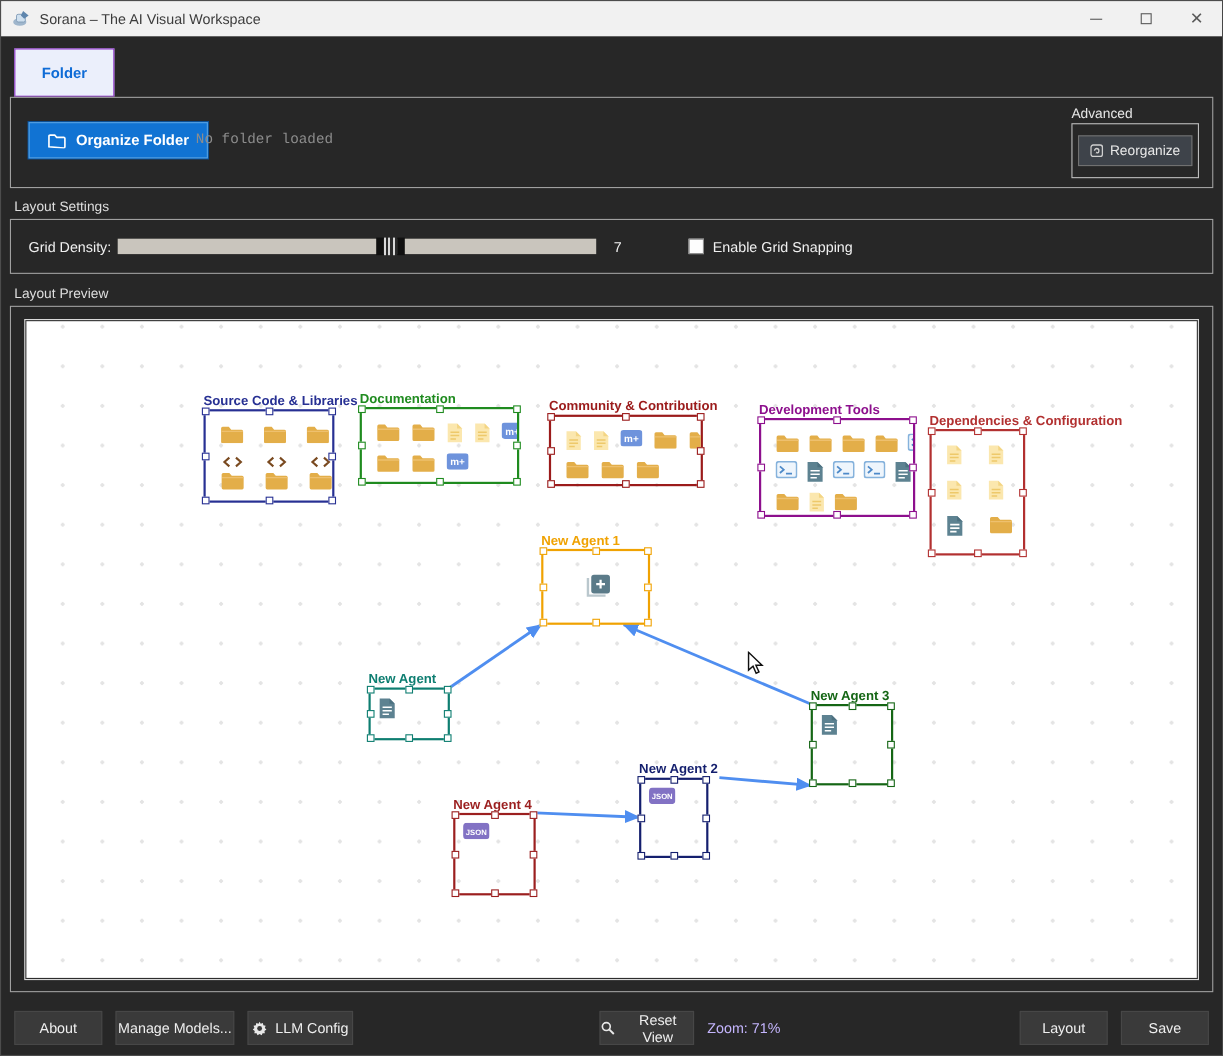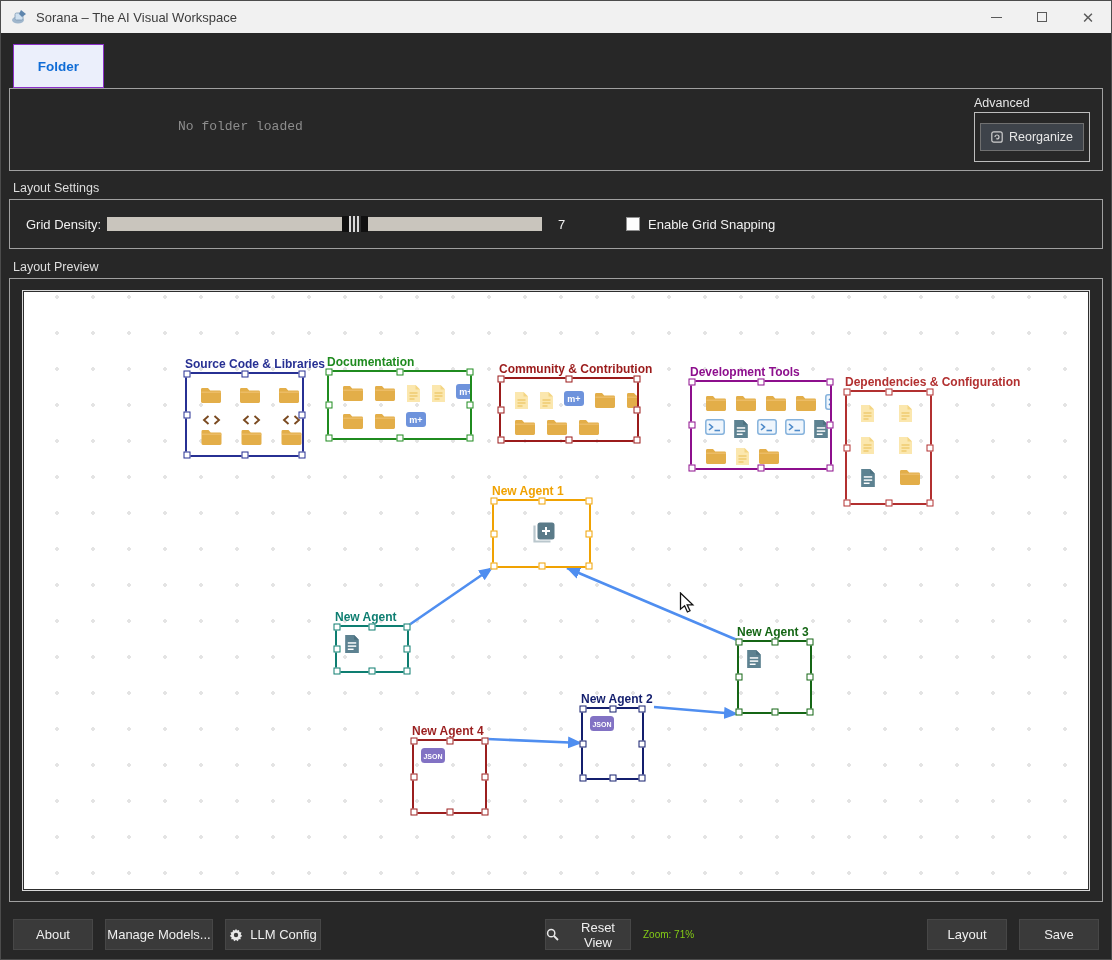--- a/index.html
+++ b/index.html
@@ -93,21 +93,21 @@
   .f-btn {
     height:31px; background:#3a3a3a; border:1px solid #474747; color:#efefef;
     font-size:13px; display:inline-flex; align-items:center; justify-content:center;
     gap:7px; cursor:pointer;
   }
   .f-left { position:absolute; left:12px; display:flex; gap:12px; }
   .f-center { position:absolute; left:544px; display:flex; gap:12px; align-items:center; }
   .f-right { position:absolute; right:12px; display:flex; gap:12px; }
   .w-about{width:80px;} .w-models{width:108px;} .w-llm{width:96px;}
   .w-reset{width:86px;} .w-close{width:80px;} .w-save{width:80px;}
-  .zoom-text { color:#84cc16; font-size:10px; }
+  .zoom-text { color:#c4b5fd; font-size:13px; }
 </style>
 </head>
 <body>
 
 <div class="titlebar">
   <span style="display:inline-flex;">
     <svg width="17" height="16" viewBox="0 0 17 16">
       <ellipse cx="7" cy="11" rx="6" ry="3.5" fill="#9fb6cc"></ellipse>
       <rect x="4" y="4" width="8" height="7" rx="1.5" fill="#cfe0ef" stroke="#7e9ab5" stroke-width="0.8"></rect>
       <path d="M10 1 L15 5 L11 8 L8 5 Z" fill="#5f86ad"></path>
@@ -125,20 +125,28 @@
         <span class="glyph-close">✕</span>
       </div>
   </div>
 </div>
 
 <div class="tab">
   <span>Folder</span>
 </div>
 
 <div class="panel panel-folder">
+  <button class="btn-organize">
+    <span style="display:inline-flex;">
+      <svg width="17" height="14" viewBox="0 0 17 14">
+        <path d="M1.5 12.5 V2.8 a1 1 0 0 1 1-1 h4.2 l1.8 2.1 h6.5 a1 1 0 0 1 1 1 v7.6 a1 1 0 0 1 -1 1 z" fill="none" stroke="#fff" stroke-width="1.5"></path>
+      </svg>
+    </span>
+    <span>Organize Folder</span>
+  </button>
   <span class="status-text">No folder loaded</span>
   <span class="advanced-label">Advanced</span>
   <div class="advanced-box">
     <button class="btn-reorganize">
       <span style="display:inline-flex;">
         <svg width="12" height="12" viewBox="0 0 12 12">
           <rect x="0.8" y="0.8" width="10.4" height="10.4" rx="2" fill="none" stroke="#cfcfcf" stroke-width="1.2"></rect>
           <path d="M4 6 a2 2 0 1 1 2 2" fill="none" stroke="#cfcfcf" stroke-width="1.2"></path>
           <path d="M5 8.6 L6.4 8 L5.8 6.6 Z" fill="#cfcfcf"></path>
         </svg>

